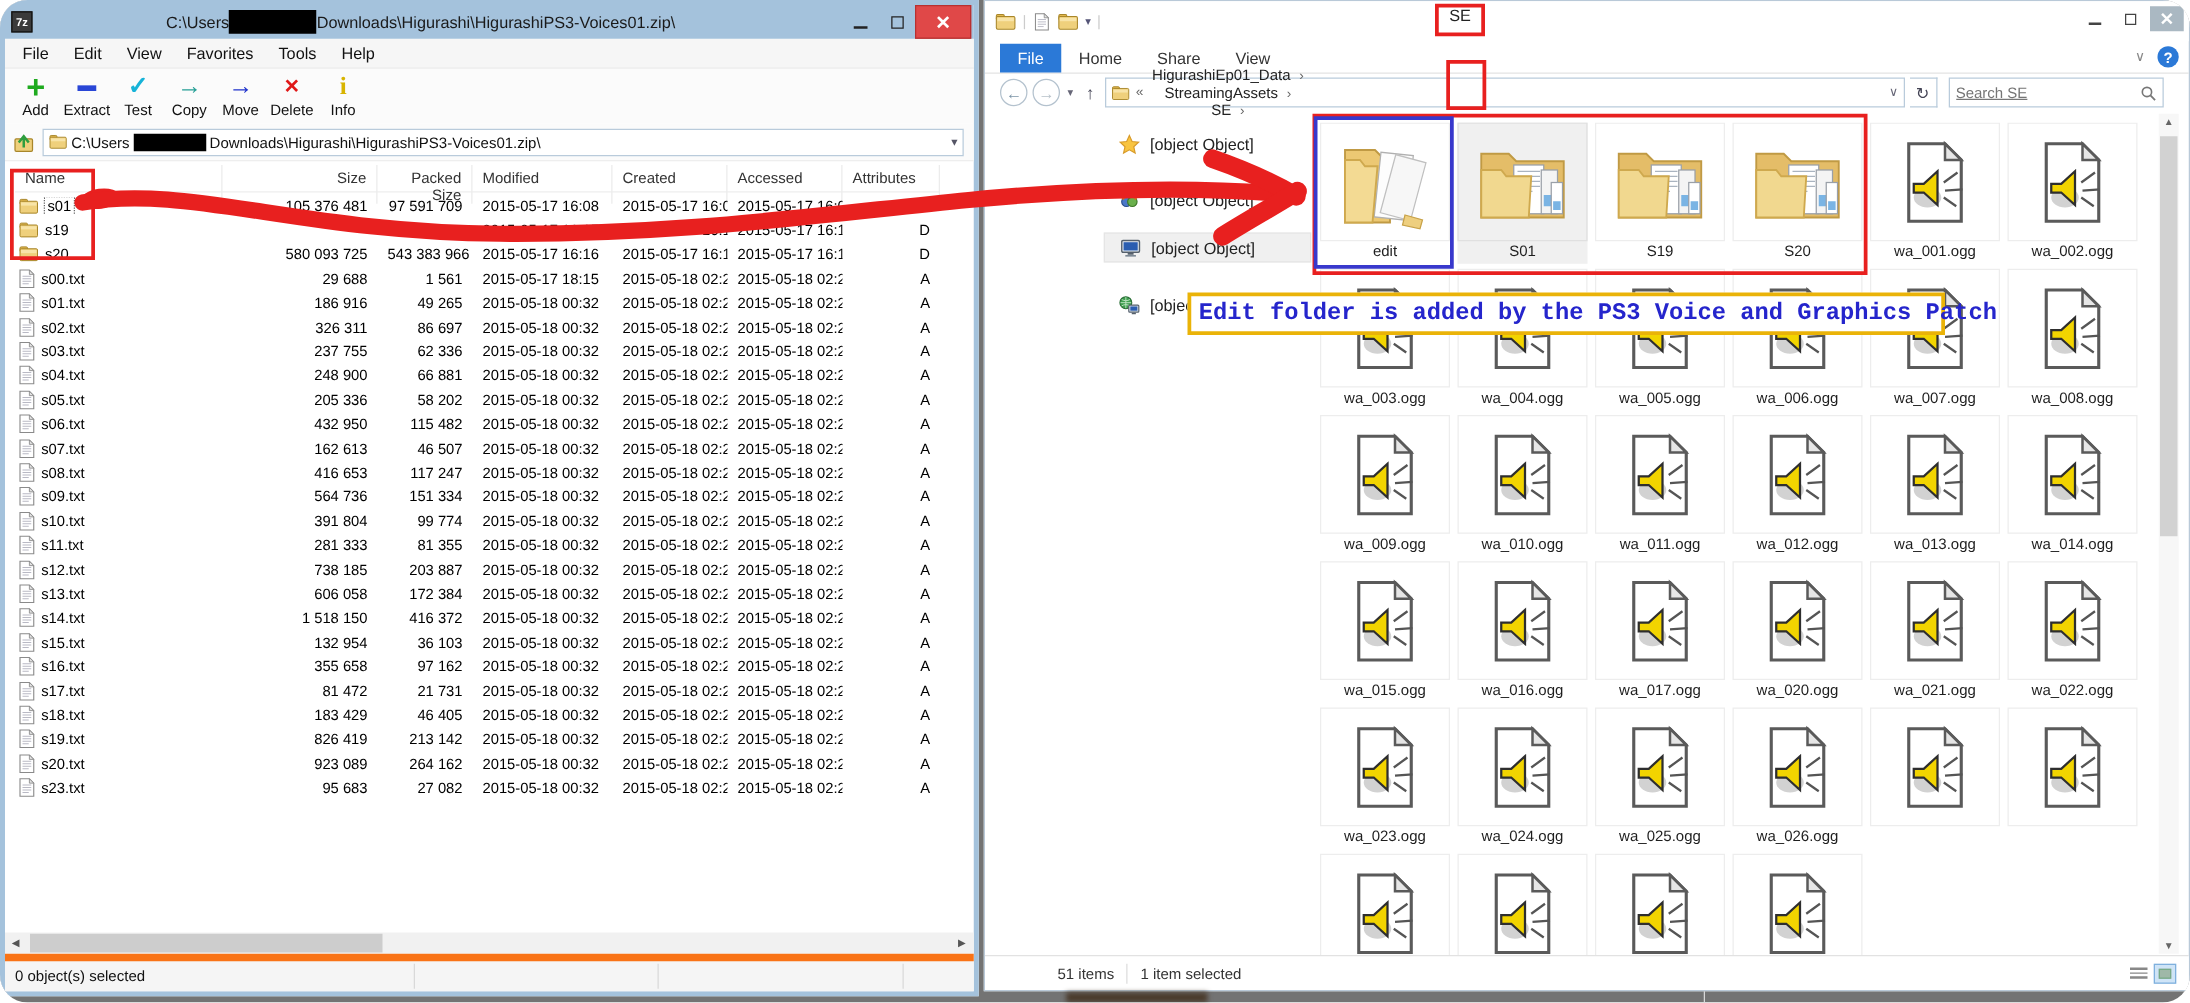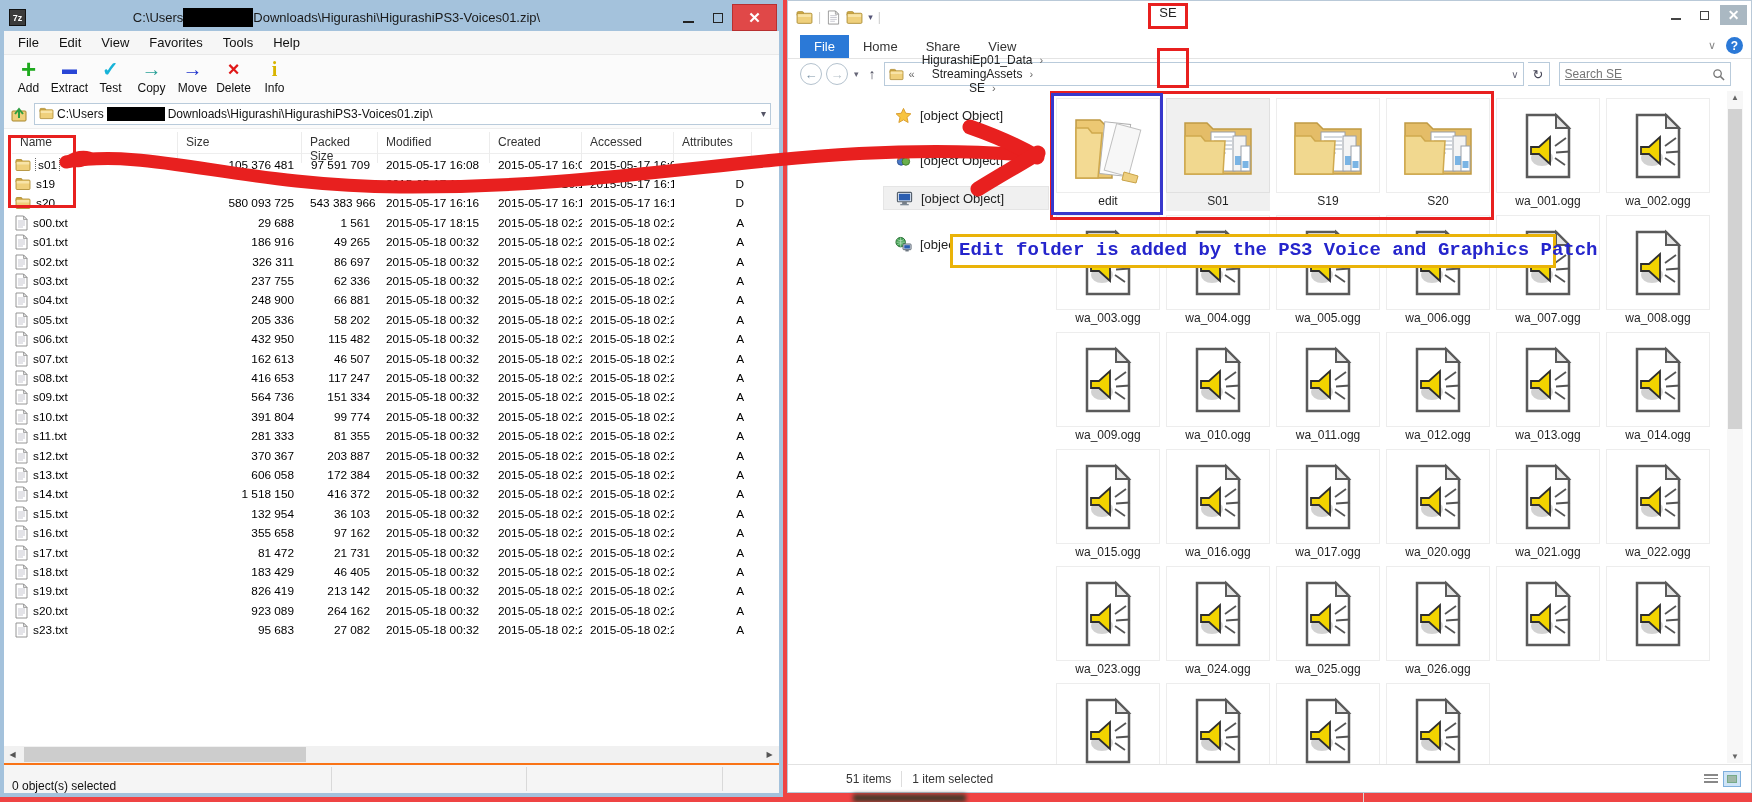--- a/index.html
+++ b/index.html
@@ -1,17 +1,17 @@
 <!DOCTYPE html>
 <html><head>
 <meta charset="utf-8">
 <style>
   * { margin:0; padding:0; box-sizing:border-box; }
   body { background:#ffffff; font-family:"Liberation Sans", sans-serif; }
-  .screen { position:relative; width:1752px; height:802px; background:#ef4444; overflow:hidden; }
+  .screen { position:relative; width:1752px; height:802px; background:#737373; overflow:hidden;border-radius:22px; }
 
   
   .zwin { position:absolute; left:0; top:0; width:783px; height:797px;
           border:4px solid #a4c2dc; background:#fff; }
   .ztitle { height:27px; background:#a4c2dc; display:flex; align-items:center; position:relative; }
   .zicon { width:17px; height:17px; background:#3b3b3b; border:1px solid #111; color:#fff;
            font-size:9px; font-weight:bold; display:flex; align-items:center; justify-content:center;
            margin-left:5px; }
   .ztitletext { position:absolute; left:0; right:110px; top:0; bottom:0; display:flex;
                 align-items:center; justify-content:center; font-size:13px; color:#1a1a1a; gap:0; }
@@ -41,38 +41,38 @@
   .g-info    { color:#d8b400; font-size:20px; font-weight:900; font-family:"Liberation Serif", serif; }
   .zaddr { height:30px; display:flex; align-items:center; gap:6px; padding:0 8px 0 6px;
            background:#fbfbfb; border-bottom:1px solid #eee; }
   .zaddr-box { flex:1; height:22px; border:1px solid #b9cbdb; background:#fff; display:flex;
                align-items:center; padding:0 4px; font-size:12px; color:#111; gap:3px; }
   .zaddr-drop { margin-left:auto; color:#556; font-size:10px; }
   .zhead { position:absolute; left:8px; top:128px; display:grid;
            grid-template-columns:166px 124px 76px 112px 92px 92px 78px; height:22px;
            border-bottom:1px solid #eee; }
   .zhead > div { font-size:12px; color:#333; padding:3px 8px 0 8px; border-right:1px solid #ececec; }
-  .zhead .num { }
+  .zhead .num { text-align:right; }
   .zrows { position:absolute; left:8px; top:151px; }
   .zrow { display:grid; grid-template-columns:166px 124px 76px 112px 92px 92px 78px; height:19.4px;
           font-size:11.8px; color:#000; align-items:center; }
   .zrow > div { padding:0 8px; white-space:nowrap; overflow:hidden; }
   .zrow .namec { display:flex; align-items:center; gap:5px; padding-left:3px; }
   .zrow .num { text-align:right; }
   .zrow.focus .nm { outline:1px dotted #666; padding:0 2px; }
   .zrow .ic16 { display:none; }
   .zrow.folder .ic-fold16 { display:block; }
   .zrow.txt .ic-txt16 { display:block; }
   .zhscroll { position:absolute; left:0px; bottom:30px; width:775px; height:17px; background:#f1f1f1;
               display:flex; align-items:center; }
   .zhs-btn { width:17px; text-align:center; font-size:8px; color:#555; }
   .zhs-thumb { position:absolute; left:20px; width:282px; height:15px; background:#cdcdcd; }
   .zhs-right { position:absolute; right:1px; }
   .zstatus { position:absolute; left:0; bottom:0; width:775px; height:30px; background:#f5f5f5;
-             border-top:2px solid #f97316; display:flex; align-items:flex-end; font-size:12px; color:#111; }
+             border-top:6px solid #f97316; display:flex; align-items:center; font-size:12px; color:#111; }
   .zstatus .txt { padding-left:8px; }
   .zsep { position:absolute; top:2px; bottom:2px; width:1px; background:#d9d9d9; }
 
   
   .ewin { position:absolute; left:787px; top:0; width:965px; height:793px; background:#fff;
           border:1px solid #b9c9d8; }
   .etitle { height:32px; display:flex; align-items:center; position:relative; background:#fff; }
   .qat { display:flex; align-items:center; gap:5px; padding-left:8px; }
   .qat .sep { color:#ccc; font-size:12px; }
   .qat .dd { font-size:9px; color:#557; }
@@ -558,21 +558,21 @@
         </div>
 
         <div class="zrow txt">
           <div class="namec">
 
             <svg class="ic16 ic-txt16" width="13" height="16">
               <use href="#sym-txt16"></use>
             </svg>
             <span class="nm">s12.txt</span>
           </div>
-          <div class="num">370 367</div>
+          <div class="num">738 185</div>
           <div class="num">203 887</div>
           <div>2015-05-18 00:32</div>
           <div>2015-05-18 02:26</div>
           <div>2015-05-18 02:26</div>
           <div class="num">A</div>
         </div>
 
         <div class="zrow txt">
           <div class="namec">
 

